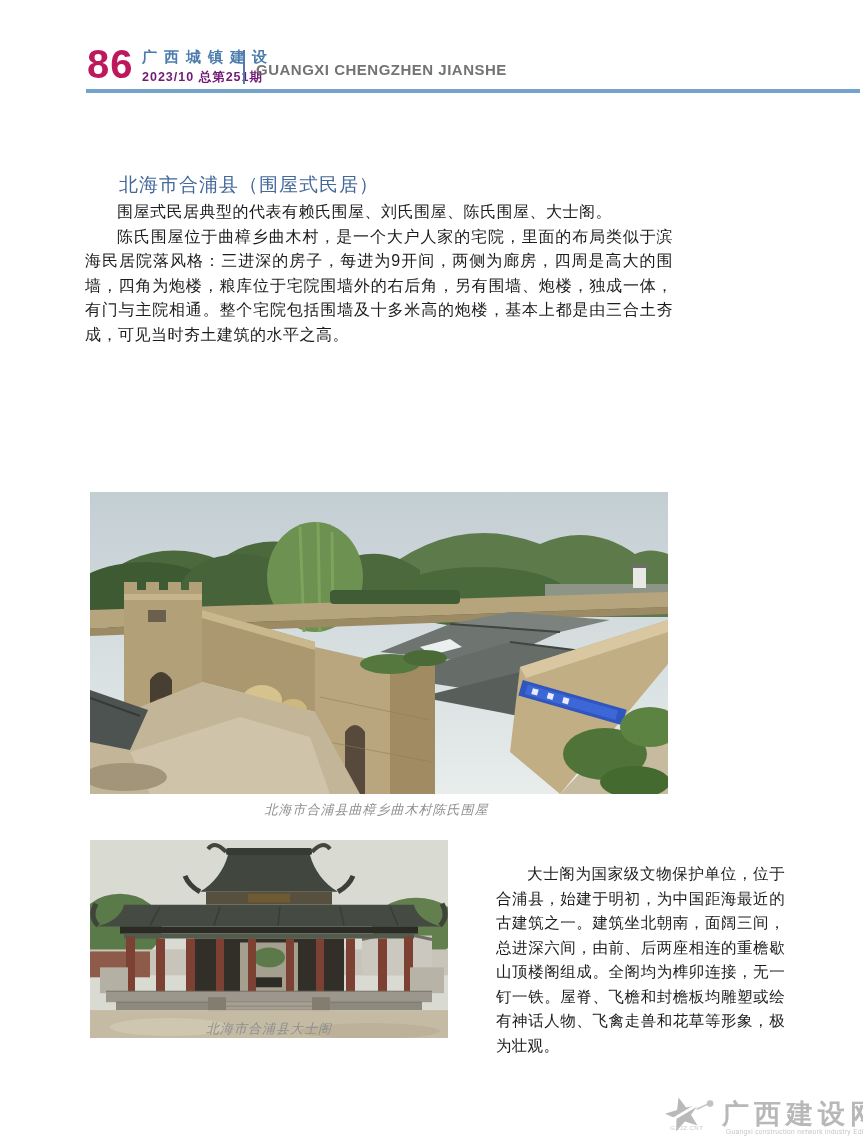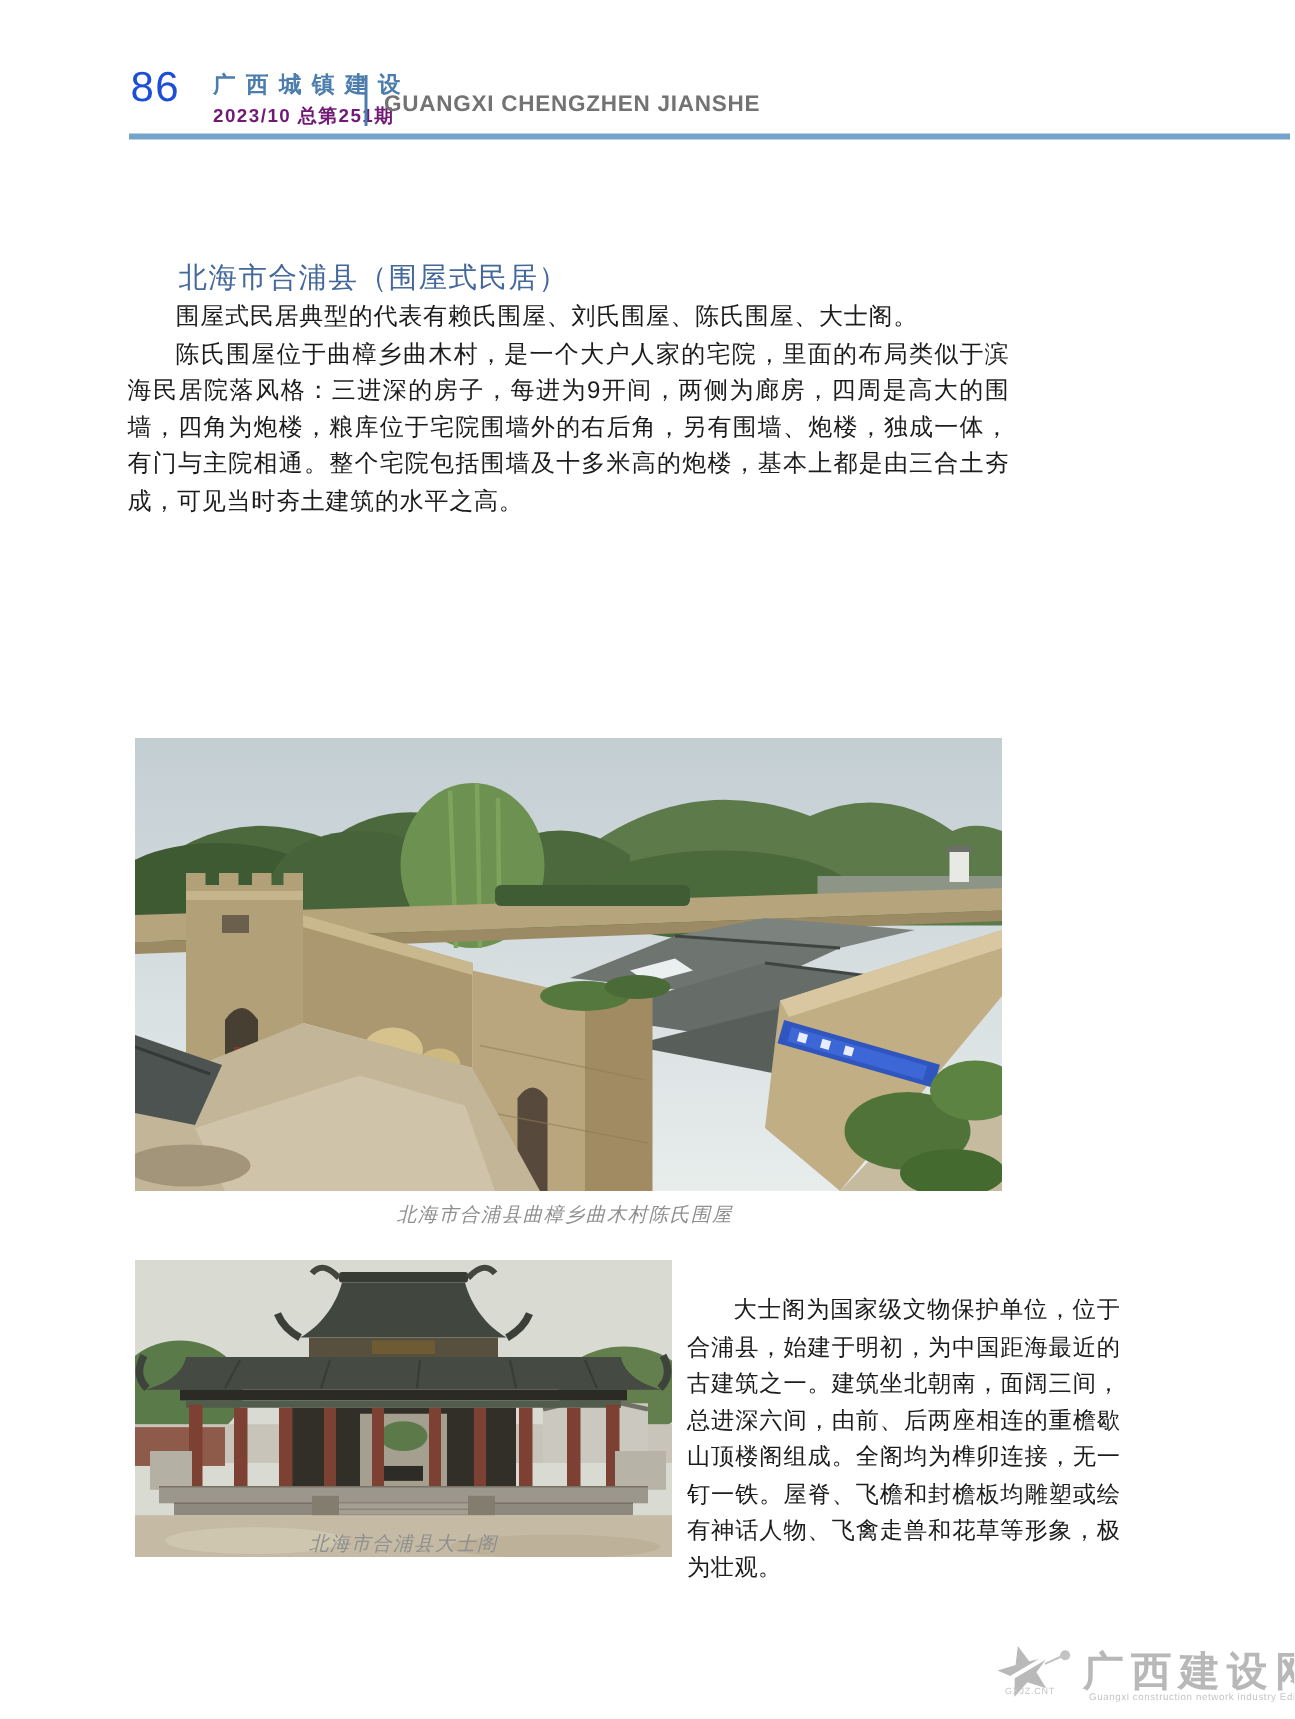--- a/index.html
+++ b/index.html
@@ -6,21 +6,21 @@
   .page{
     position:relative;
     width:863px;height:1146px;
     background:#ffffff;
     font-family:"Liberation Sans","DejaVu Sans",sans-serif;
     overflow:hidden;
   }
   
   .page-num{
     position:absolute;left:87px;top:42px;
-    font-size:28px;font-weight:400;color:#1d4ed8;letter-spacing:1px;
+    font-size:40px;font-weight:700;color:#be185d;letter-spacing:1px;
   }
   .jour-cn-block{position:absolute;left:142px;top:48px;}
   .jour-cn{
     font-size:15px;font-weight:700;color:#4d7dad;letter-spacing:7px;line-height:18px;
   }
   .jour-issue{
     font-size:12.5px;color:#701a75;letter-spacing:1px;margin-top:3px;font-weight:bold;
   }
   .header-vdiv{
     position:absolute;left:243px;top:50px;width:2px;height:34px;background:#4d7dad;
@@ -37,21 +37,21 @@
     position:absolute;left:119px;top:172px;margin:0;
     font-size:19px;font-weight:400;color:#44689a;letter-spacing:1px;
   }
   .body-col{
     position:absolute;left:85px;top:200px;width:588px;
     font-size:16px;line-height:24.6px;color:#1c1c1c;
     text-align:justify;letter-spacing:0.5px;
   }
   .body-col p{margin:0;text-indent:2em;}
   .side-para{
-    position:absolute;left:458px;top:862px;width:289px;
+    position:absolute;left:496px;top:862px;width:289px;
     font-size:15.5px;line-height:24.5px;color:#1c1c1c;
     text-align:justify;letter-spacing:0.3px;text-indent:2em;margin:0;
   }
   
   .figure1{position:absolute;left:90px;top:492px;width:578px;height:302px;}
   .figure2{position:absolute;left:90px;top:840px;width:358px;height:198px;}
   .figure1 svg,.figure2 svg{display:block;width:100%;height:100%;}
   .caption{
     position:absolute;font-size:13px;font-style:italic;color:#8f8f8f;
     text-align:center;letter-spacing:1px;

